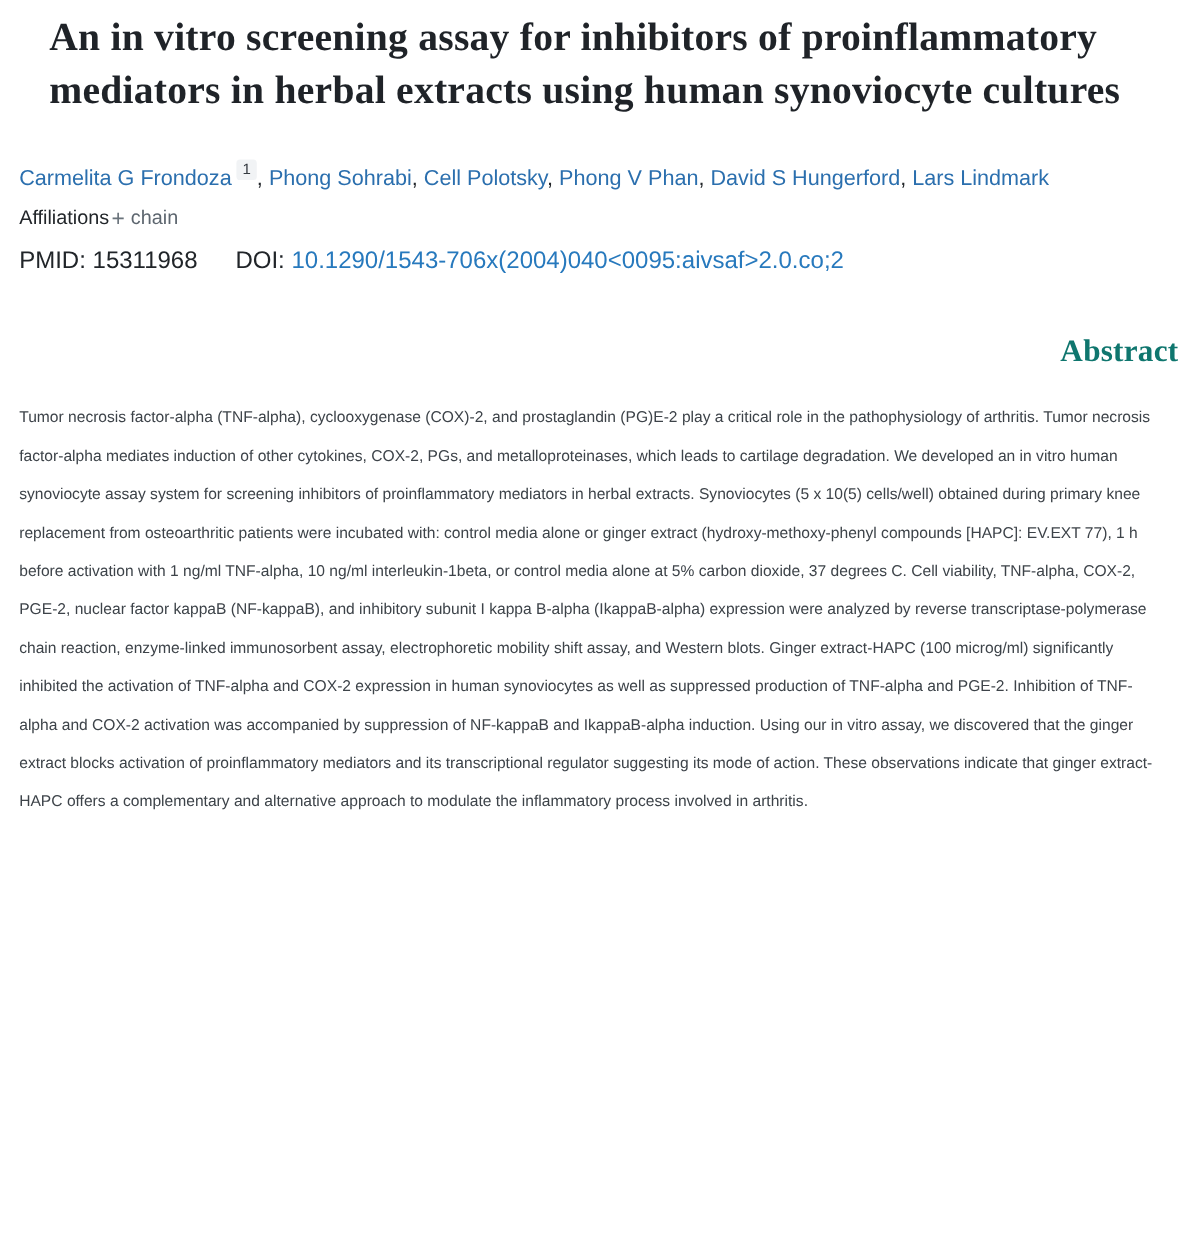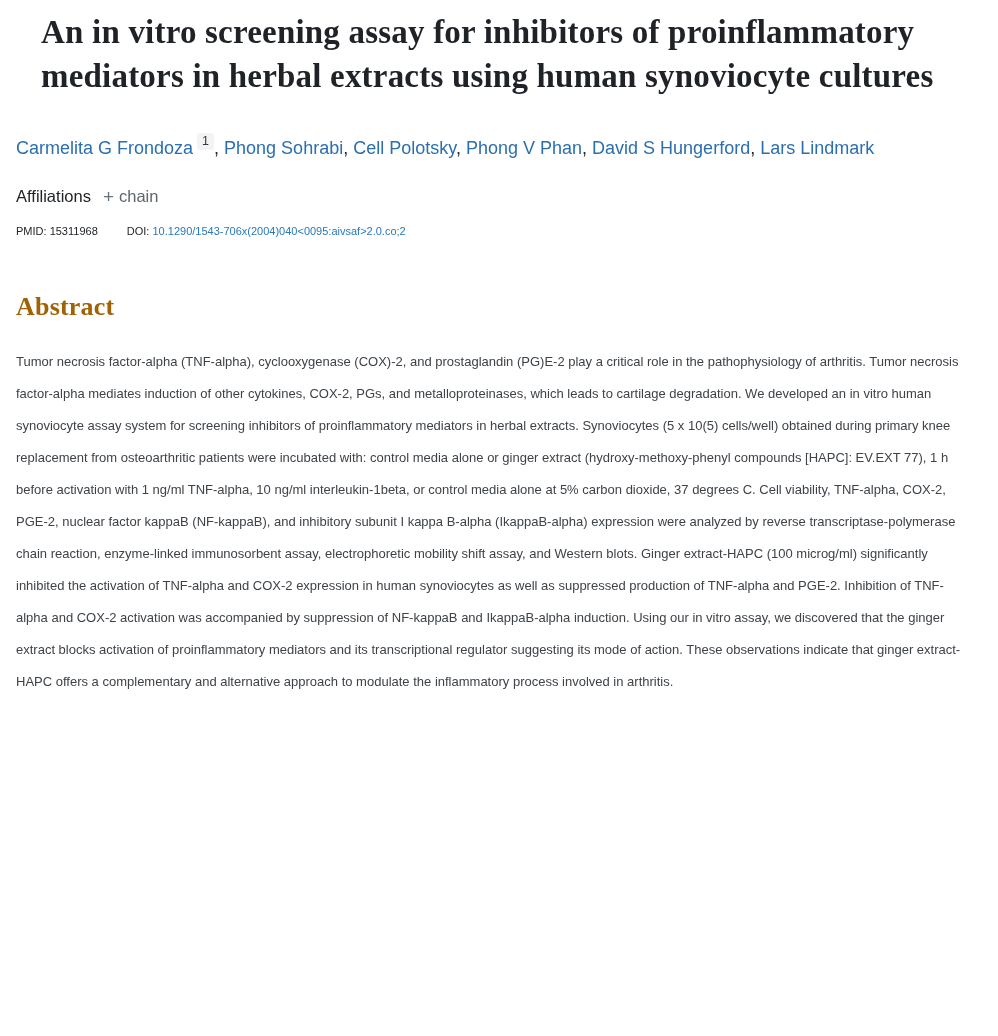--- a/index.html
+++ b/index.html
@@ -44,26 +44,26 @@
     font-size: 12.5px;
     line-height: 17px;
     padding: 0 5px;
     border-radius: 3px;
     vertical-align: 9px;
     margin-left: 4px;
     cursor: pointer;
   }
   
   .affiliations-row {
-    margin-top: 20px;
+    margin-top: 6px;
     font-size: 16.5px;
     line-height: 22px;
     display: flex;
     align-items: flex-end;
-    gap: 12px;
+    gap: 2px;
   }
   .affiliations-label { color: #212529; }
   .expand-button {
     background: none;
     border: none;
     font: inherit;
     color: #5d666f;
     display: inline-flex;
     align-items: center;
     gap: 5px;
@@ -72,39 +72,40 @@
   }
   .plus-icon {
     font-size: 19px;
     line-height: 19px;
     color: #6a737b;
     font-weight: 400;
   }
   
   .identifiers-row {
     margin-top: 13px;
-    font-size: 11px;
+    font-size: 20px;
     line-height: 22px;
   }
   .id-item { margin-right: 26px; }
   .id-label, .id-value { color: #212529; }
   .doi-link {
     color: #2779bd;
     text-decoration: none;
     cursor: pointer;
   }
   
   .abstract-heading {
     font-family: "Liberation Serif", serif;
     font-weight: 700;
     font-size: 26px;
     line-height: 34px;
-    color: #a16207;
+    color: #0f766e;
     margin-top: 48px;
     letter-spacing: 0.2px;
+    text-align: right;
   }
   .abstract-text {
     margin-top: 22px;
     max-width: 952px;
     font-size: 13px;
     line-height: 32px;
     color: #3d4349;
   }
 </style>
 </head>

